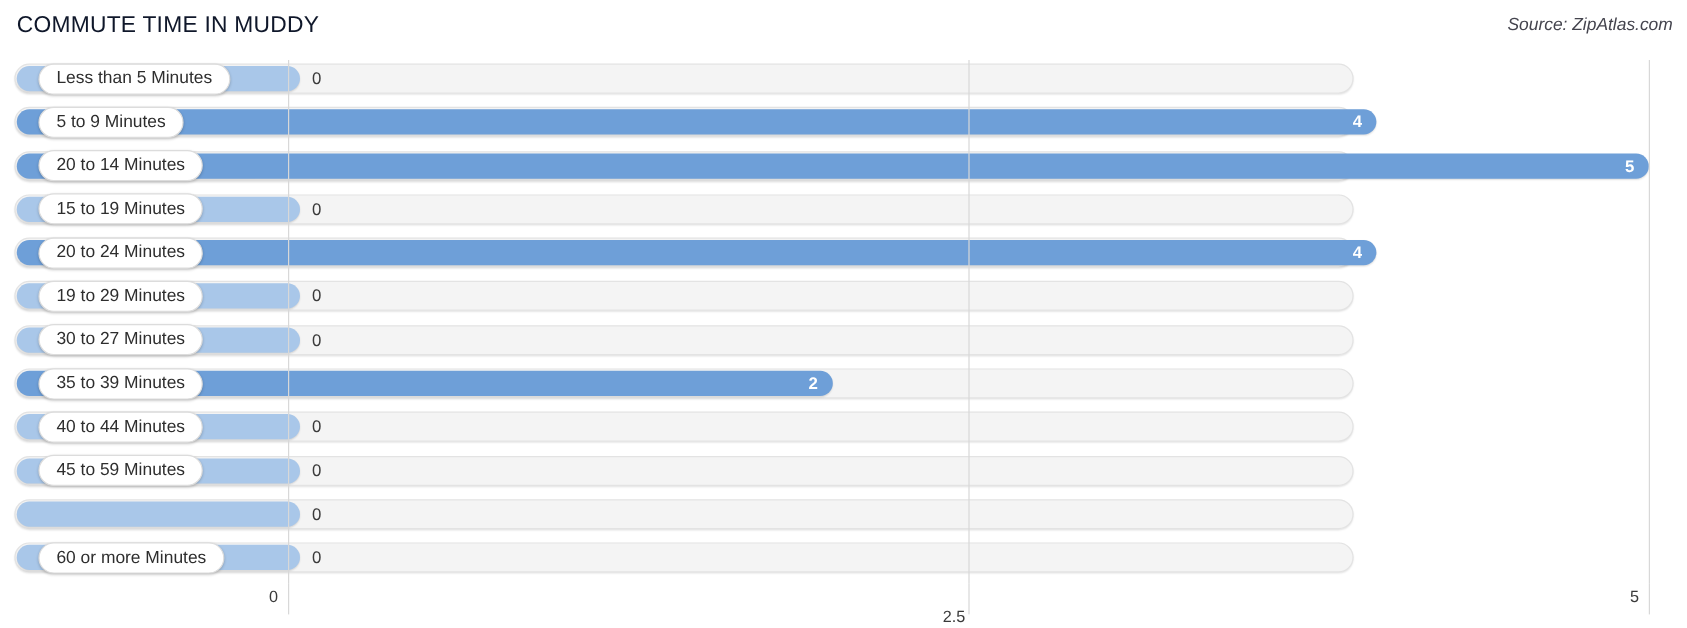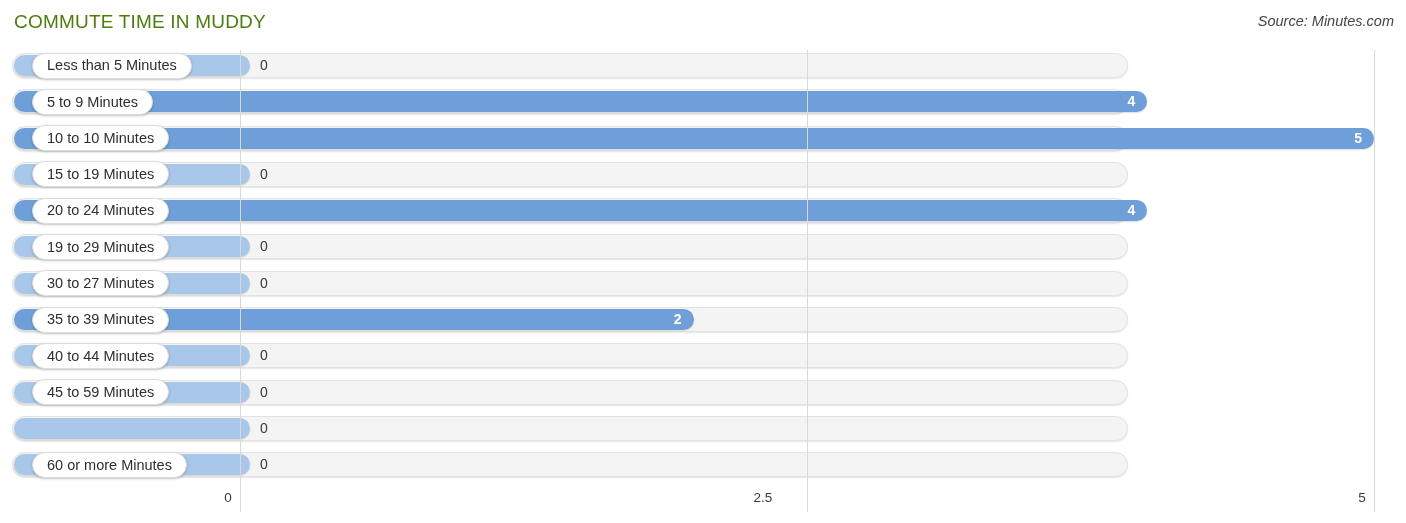--- a/index.html
+++ b/index.html
@@ -19,21 +19,21 @@
     position: absolute;
     left: 0; top: 0; right: 0;
     height: 46px;
   }
   .chart-title {
     position: absolute;
     left: 14px; top: 11px;
     font-size: 19px;
     font-weight: 400;
     letter-spacing: 0.2px;
-    color: #4d7c0f;
+    color: #0f172a;
     white-space: nowrap;
   }
   .chart-source {
     position: absolute;
     right: 12px; top: 13px;
     font-size: 14.5px;
     font-style: italic;
     color: #44444e;
     white-space: nowrap;
   }
@@ -161,21 +161,21 @@
     width: 1px;
     height: 26px;
     background: #d8d8d8;
   }
 </style>
 </head>
 <body>
 
 <div class="header">
   <div class="chart-title">COMMUTE TIME IN MUDDY</div>
-  <div class="chart-source">Source: Minutes.com</div>
+  <div class="chart-source">Source: ZipAtlas.com</div>
 </div>
 
 <div class="plot">
   <div class="gridlines" id="gridlines">
       <div class="gridline" style="left: 240px;"></div>
       <div class="gridline" style="left: 807px;"></div>
       <div class="gridline" style="left: 1374px;"></div>
     </div>
   <div class="rows" id="rows">
       <div class="row">
@@ -191,21 +191,21 @@
         <div class="bar pos" style="width: 1133.2px;"></div>
         <div class="label-pill">
           <span>5 to 9 Minutes</span>
         </div>
         <div class="value inside" style="left: 1135.2px;">4</div>
       </div>
       <div class="row">
         <div class="track"></div>
         <div class="bar pos" style="width: 1360px;"></div>
         <div class="label-pill">
-          <span>10 to 10 Minutes</span>
+          <span>20 to 14 Minutes</span>
         </div>
         <div class="value inside" style="left: 1362px;">5</div>
       </div>
       <div class="row">
         <div class="track"></div>
         <div class="bar zero" style="width: 236px;"></div>
         <div class="label-pill">
           <span>15 to 19 Minutes</span>
         </div>
         <div class="value outside" style="left: 260px;">0</div>
@@ -271,16 +271,16 @@
         </div>
         <div class="value outside" style="left: 260px;">0</div>
       </div>
     </div>
 </div>
 
 <div class="axis" id="axis">
     <div class="axis-tick-line" style="left: 240px;"></div>
     <div class="axis-tick" style="left: 228px;">0</div>
     <div class="axis-tick-line" style="left: 807px;"></div>
-    <div class="axis-tick" style="left: 763px;">2.5</div>
+    <div class="axis-tick" style="left: 795px; margin-top: 16px;">2.5</div>
     <div class="axis-tick-line" style="left: 1374px;"></div>
     <div class="axis-tick" style="left: 1362px;">5</div>
   </div>
 
 </body></html>

